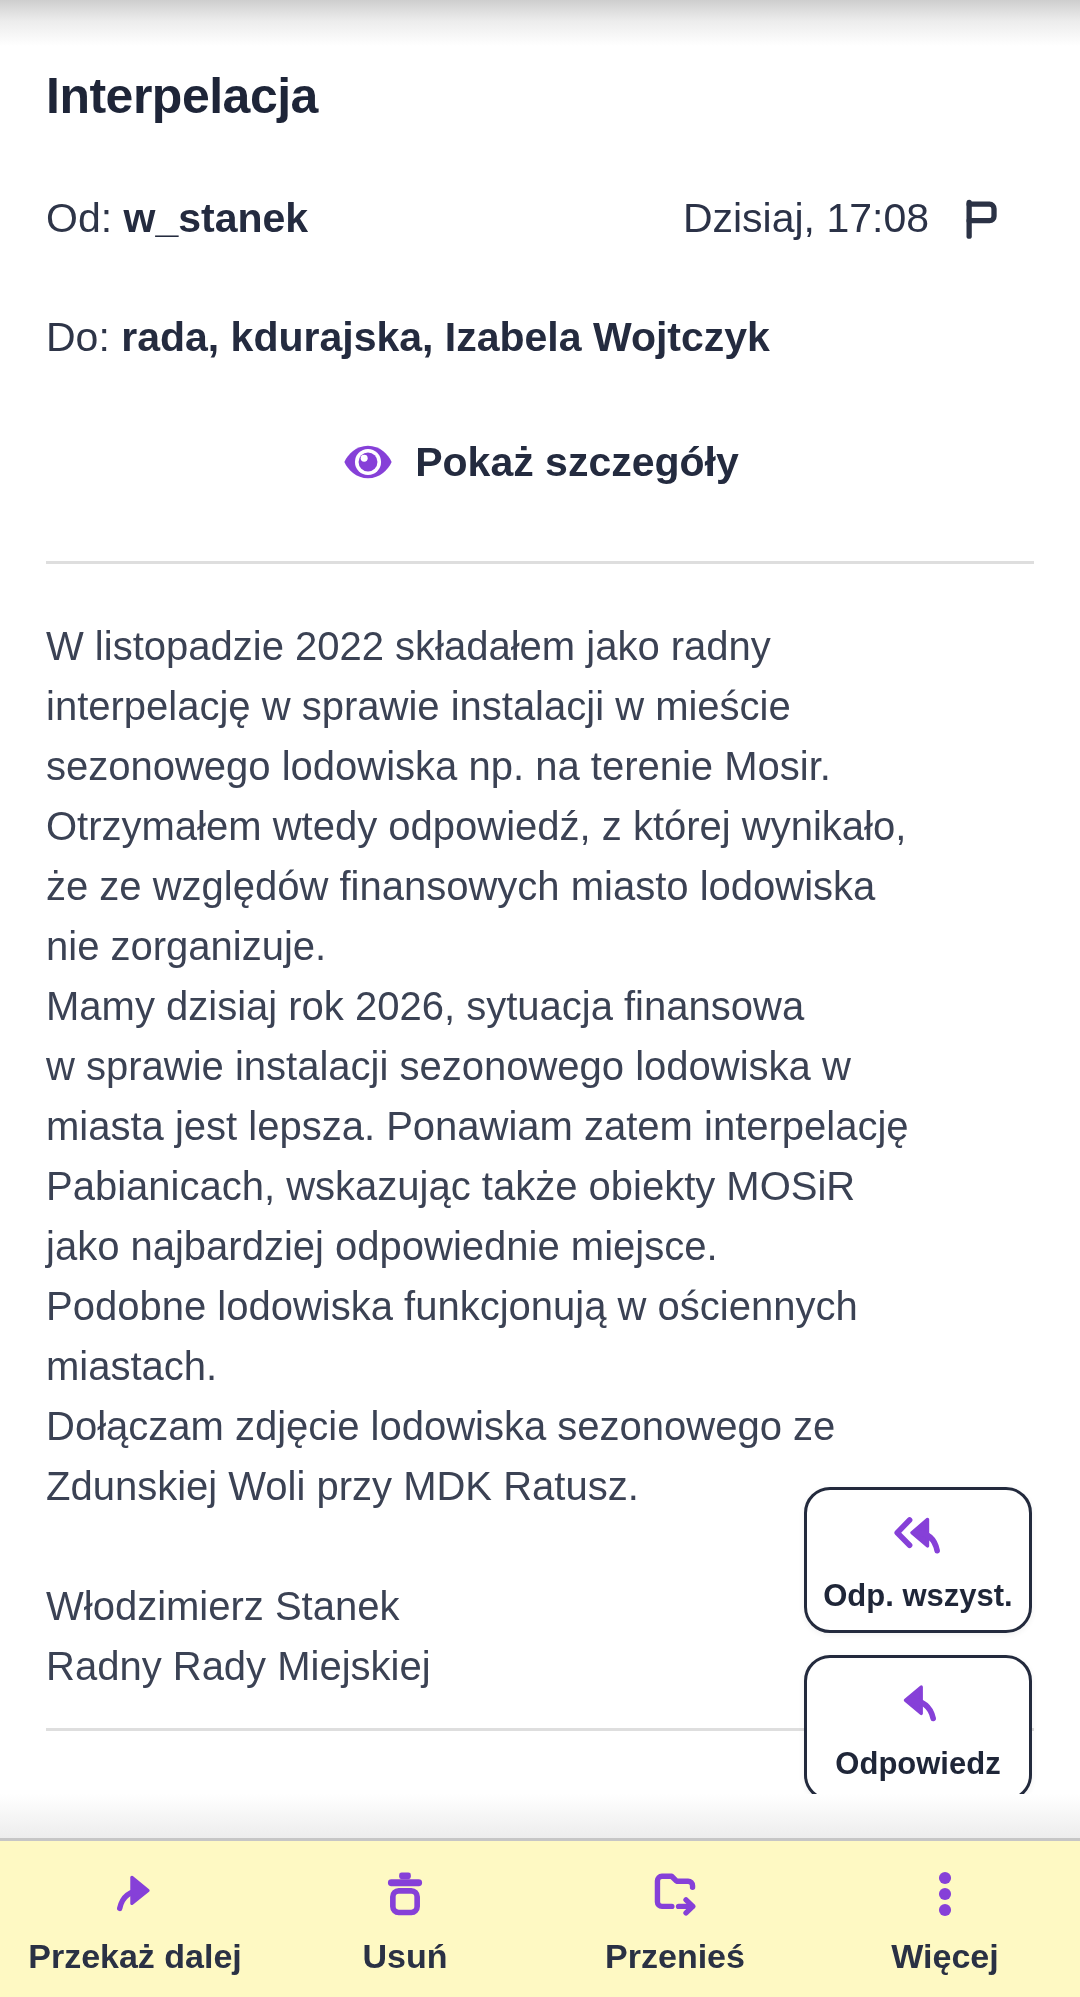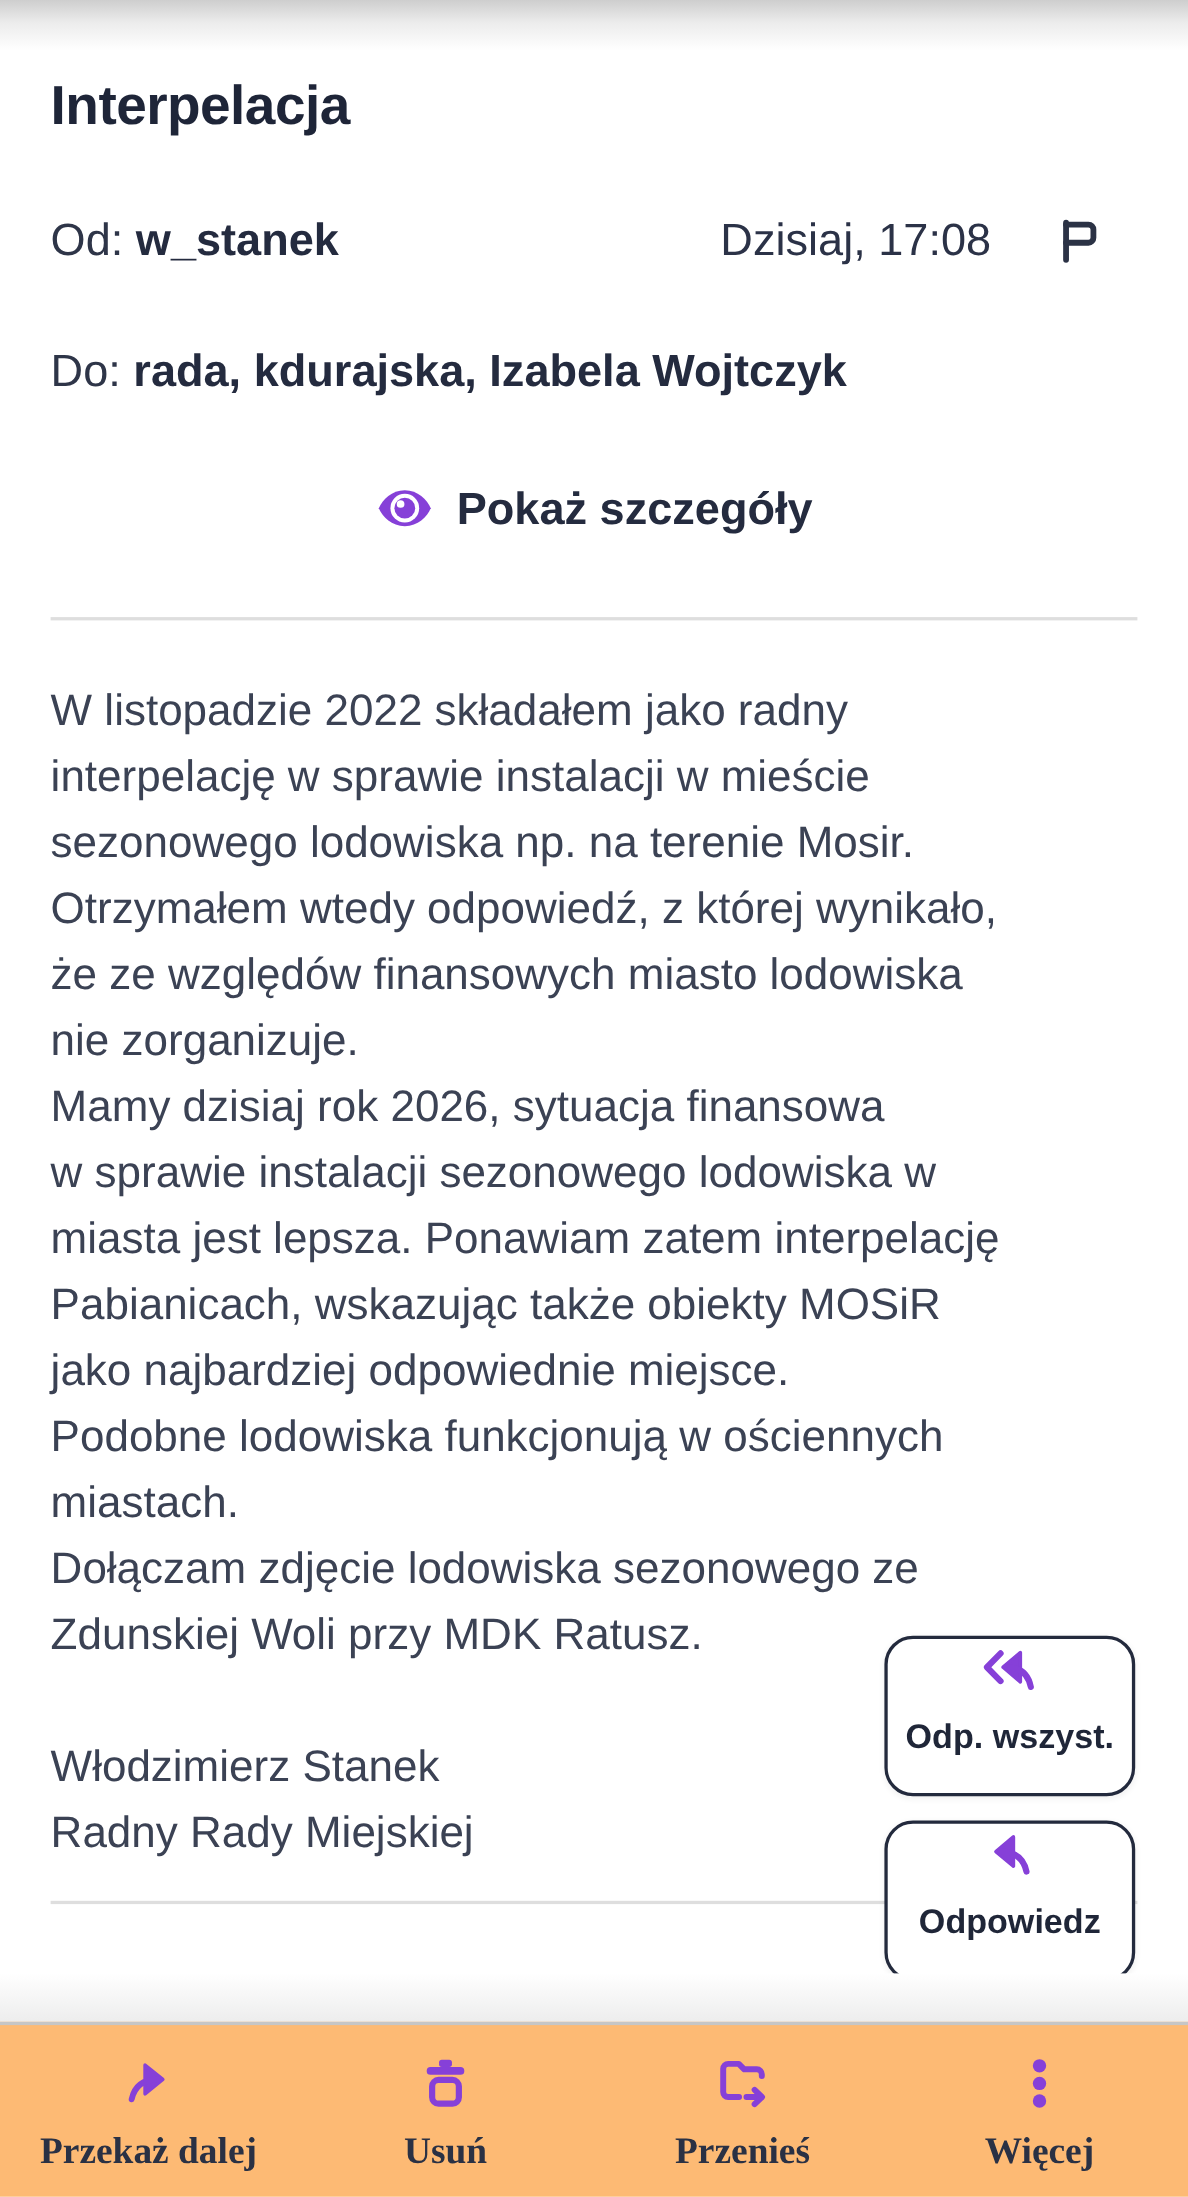--- a/index.html
+++ b/index.html
@@ -35,21 +35,21 @@
     margin-top:70px;
     font-size:41px;
     color:#2b3247;
   }
   .meta-left{white-space:nowrap;}
   .meta-label{font-weight:400;color:#2e3548;}
   .meta-value{font-weight:700;color:#242b3f;}
   .meta-right{
     display:flex;
     align-items:flex-start;
-    gap:56px;
+    gap:28px;
     margin-right:30px;
   }
   .date-text{font-weight:400;color:#2b3247;}
   .flag-btn{background:none;border:none;padding:0;cursor:pointer;display:flex;align-items:center;}
   .to-row{
     margin-top:72px;
     font-size:41px;
     white-space:nowrap;
   }
   .details-row{
@@ -88,20 +88,21 @@
     right:48px;
     width:228px;
     height:146px;
     background:#ffffff;
     border:3.5px solid #232a3d;
     border-radius:26px;
     box-sizing:border-box;
     display:flex;
     flex-direction:column;
     align-items:center;
+    justify-content:center;
     gap:15px;
     cursor:pointer;
     box-shadow:0 2px 6px rgba(0,0,0,0.06);
   }
   .float-btn .btn-label{
     font-size:31px;
     font-weight:700;
     color:#1f2638;
     white-space:nowrap;
   }
@@ -111,25 +112,24 @@
     position:absolute;
     left:0;right:0;
     top:1794px;height:44px;
     background:linear-gradient(to bottom,#ffffff 0%,#ededed 100%);
     pointer-events:none;
   }
   .toolbar{
     position:absolute;
     left:0;right:0;bottom:0;
     top:1838px;
-    background:#fdba74;
+    background:#fef9c3;
     border-top:3px solid #c6c6c6;
     display:flex;
     align-items:center;
-    font-family:Liberation Serif, serif;
   }
   .toolbar-item{
     flex:1;
     display:flex;
     flex-direction:column;
     align-items:center;
     justify-content:center;
     gap:16px;
     cursor:pointer;
     padding-top:4px;

